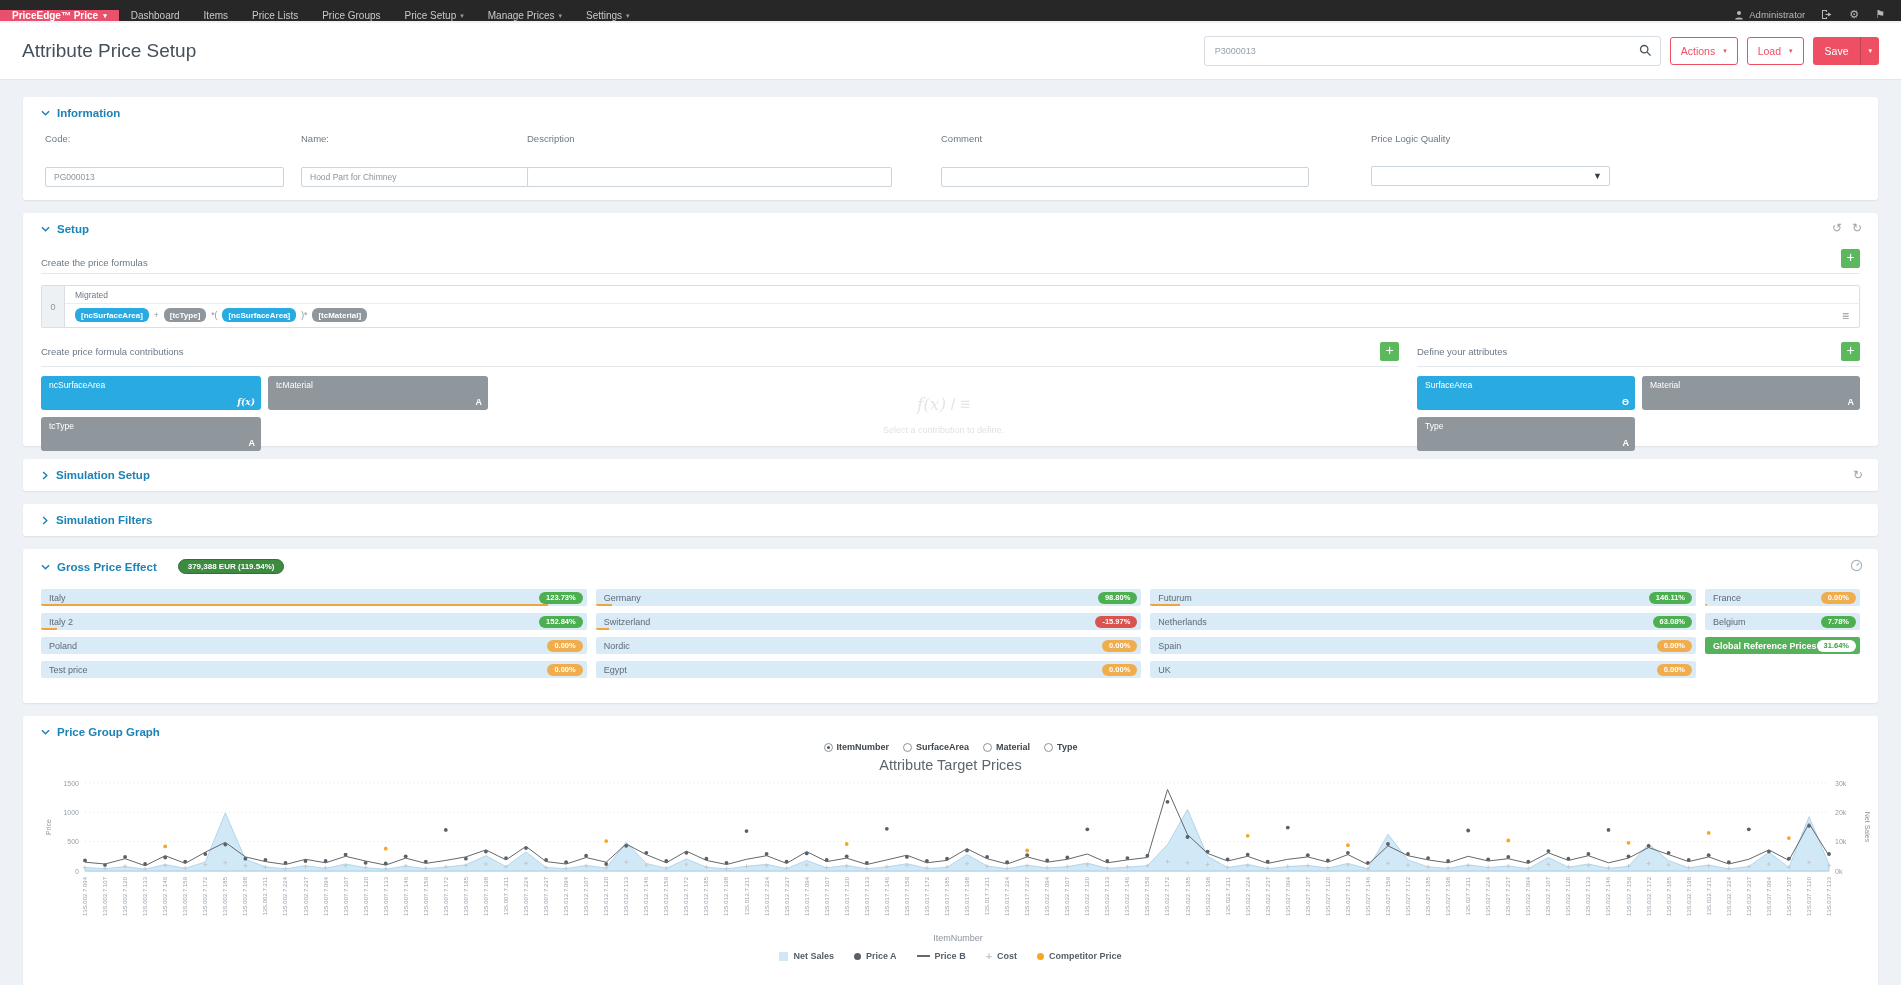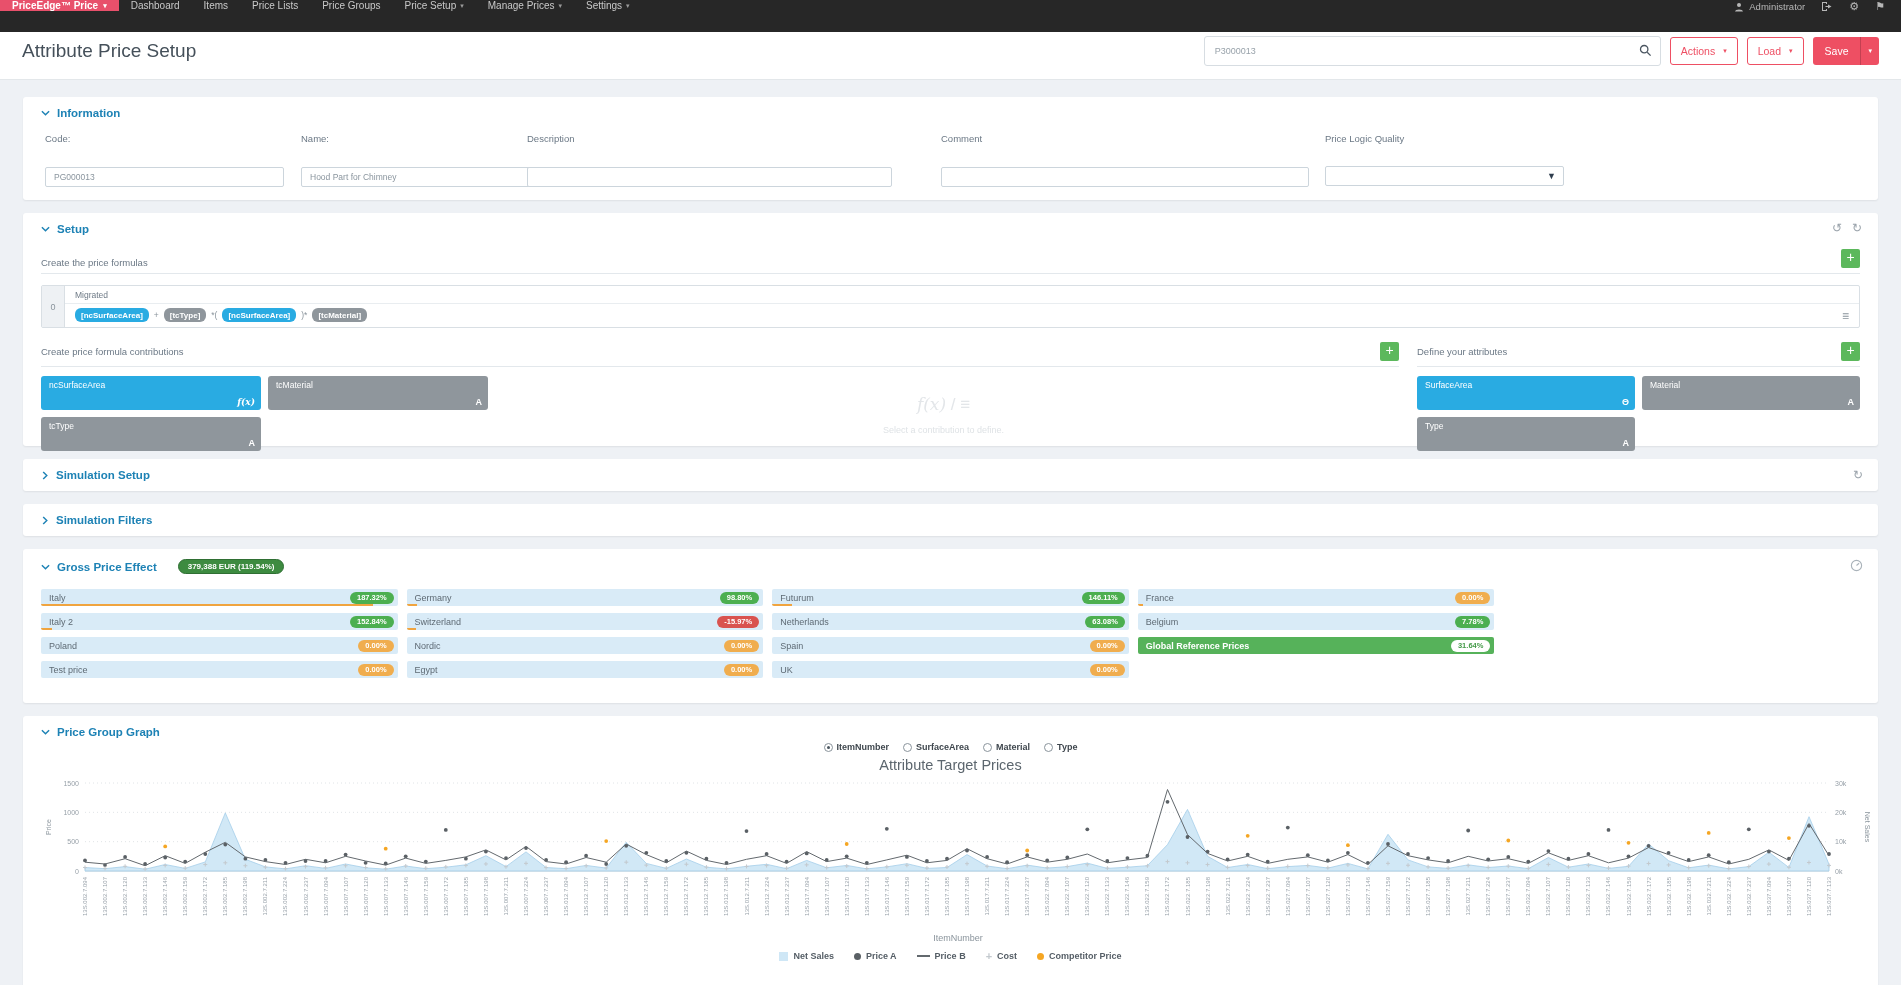--- a/index.html
+++ b/index.html
@@ -1,18 +1,18 @@
 <!DOCTYPE html>
 <html><head>
 <meta charset="utf-8">
 <style>
   html,body{margin:0;padding:0;}
   body{width:1901px;height:985px;background:#eef1f5;font-family:"Liberation Sans",sans-serif;position:relative;overflow:hidden;color:#444;}
   
-  .nav{position:absolute;top:0;left:0;right:0;height:32px;background:#272727;display:flex;align-items:flex-start;z-index:10;}
+  .nav{position:absolute;top:0;left:0;right:0;height:21px;background:#272727;display:flex;align-items:flex-end;z-index:10;}
   .brand{background:#e8506b;color:#fff;font-size:10px;font-weight:bold;display:flex;align-items:center;gap:5px;padding:0 12px;}
   .brand .caret{font-size:7px;}
   .nav-menu{display:flex;align-items:stretch;}
   .nav-item{display:flex;align-items:center;gap:4px;padding:0 12px;color:#c9c9c9;font-size:10px;cursor:pointer;}
   .nav-item .caret{font-size:7px;color:#9a9a9a;}
   .nav-right{margin-left:auto;display:flex;align-items:center;gap:16px;padding-right:16px;color:#b7b7b7;font-size:9.5px;}
   .nav-right .usr{display:flex;align-items:center;gap:5px;}
   .nav-right svg{display:block;}
   .nav-ico{font-size:11px;color:#b7b7b7;cursor:pointer;}
   
@@ -37,21 +37,21 @@
   .hr{border-top:1px solid #e3e8ec;}
   .plusbtn{width:19px;height:19px;background:#5cb85c;border-radius:2px;color:#fff;font-size:14px;line-height:17px;text-align:center;cursor:pointer;}
   
   #info-panel{height:103px;}
   .fields{position:relative;height:60px;margin-top:14px;}
   .field{position:absolute;top:0;}
   .field .flabel{font-size:9.5px;color:#6b7885;margin-bottom:22px;}
   .field input,.field .selbox{width:100%;height:20px;border:1px solid #ccd5dc;border-radius:2px;box-sizing:border-box;font-size:8.5px;color:#8a959e;padding:0 8px;font-family:"Liberation Sans",sans-serif;background:#fff;outline:none;}
   .field .selbox{display:flex;align-items:center;position:relative;cursor:pointer;}
   .field .selbox .selcaret{position:absolute;right:7px;font-size:9px;color:#2f3e4e;}
-  .f1{left:22px;width:239px;} .f2{left:278px;width:239px;} .f3{left:504px;width:365px;} .f4{left:918px;width:368px;} .f5{left:1302px;width:239px;}
+  .f1{left:22px;width:239px;} .f2{left:278px;width:239px;} .f3{left:504px;width:365px;} .f4{left:918px;width:368px;} .f5{left:1348px;width:239px;}
   
   #setup-panel{height:233px;}
   .setup-icons{position:absolute;right:16px;top:8px;color:#9aa3ab;font-size:12px;display:flex;gap:10px;}
   .rowlabel{display:flex;align-items:flex-end;margin:14px 18px 0 18px;}
   .rowlabel .plusbtn{margin-left:auto;}
   .labelhr{margin:5px 18px 0 18px;}
   .formula-box{margin:11px 18px 0 18px;border:1px solid #d9dfe4;border-radius:2px;display:flex;min-height:37px;}
   .fidx{width:22px;background:#eef1f4;border-right:1px solid #d9dfe4;display:flex;align-items:center;justify-content:center;font-size:9px;color:#8a949c;}
   .fbody{flex:1;}
   .fname{padding:4px 10px 3px;font-size:8.5px;color:#6e7a86;border-bottom:1px solid #e9edf0;}
@@ -76,21 +76,21 @@
   .defarea{flex:1;display:flex;flex-direction:column;align-items:center;justify-content:flex-start;padding-top:18px;}
   .defarea .bigico{font-size:17px;color:#e3e6e9;}
   .defarea .bigico .fx{font-style:italic;font-family:"DejaVu Serif",serif;}
   .defarea .hint{margin-top:10px;font-size:9px;color:#dfe3e6;}
   
   .collapsed-panel{height:32px;}
   .panel-right-ico{position:absolute;right:15px;top:9px;color:#9aa3ab;font-size:12px;cursor:pointer;}
   
   #gpe-panel{height:154px;}
   .gpe-badge{margin-left:14px;background:#3d8b40;border:1px solid #2f6f33;border-radius:9px;color:#fff;font-size:8px;font-weight:bold;padding:2px 9px;}
-  .gpe-grid{margin:15px 18px 0 18px;display:grid;grid-template-columns:repeat(5,1fr);grid-template-rows:repeat(4,17px);grid-auto-flow:column;column-gap:9px;row-gap:7px;}
+  .gpe-grid{margin:15px 18px 0 18px;display:grid;grid-template-columns:repeat(3,1fr);grid-template-rows:repeat(4,17px);grid-auto-flow:column;column-gap:9px;row-gap:7px;}
   .gpe-row{position:relative;background:#d9ebf7;border-radius:2px;display:flex;align-items:center;padding:0 4px 0 8px;cursor:pointer;overflow:hidden;}
   .gpe-row .cname{font-size:9px;color:#5e6a74;}
   .gpe-row .pbadge{margin-left:auto;font-size:7.5px;font-weight:bold;color:#fff;padding:1.5px 7px;border-radius:8px;}
   .pbadge.green{background:#4caf50;} .pbadge.orange{background:#f0ad4e;} .pbadge.red{background:#d9534f;}
   .gpe-row .obar{position:absolute;left:0;bottom:0;height:2px;background:#f0a43f;}
   .gpe-row.global{background:#56b25a;}
   .gpe-row.global .cname{color:#fff;font-weight:bold;}
   .gpe-row.global .pbadge{background:#fff;color:#459a49;}
   
   #pgg-panel{height:285px;}
@@ -308,21 +308,21 @@
       <span>Gross Price Effect</span>
       <span class="gpe-badge">379,388 EUR (119.54%)</span>
     </div>
     <svg class="panel-right-ico" width="13" height="13" viewBox="0 0 14 14" style="top:10px">
         <circle cx="7" cy="7" r="5.5" fill="none" stroke="#aab3ba" stroke-width="1.2"></circle>
         <line x1="7" y1="7" x2="9.8" y2="4.6" stroke="#aab3ba" stroke-width="1.2"></line>
       </svg>
     <div class="gpe-grid" id="gpe-grid">
         <div class="gpe-row">
           <span class="cname">Italy</span>
-          <span class="pbadge green">187.32%</span>
+          <span class="pbadge green">123.73%</span>
           <span class="obar" style="width: 93%;"></span>
         </div>
         <div class="gpe-row">
           <span class="cname">Italy 2</span>
           <span class="pbadge green">152.84%</span>
           <span class="obar" style="width: 3%;"></span>
         </div>
         <div class="gpe-row">
           <span class="cname">Poland</span>
           <span class="pbadge orange">0.00%</span>

